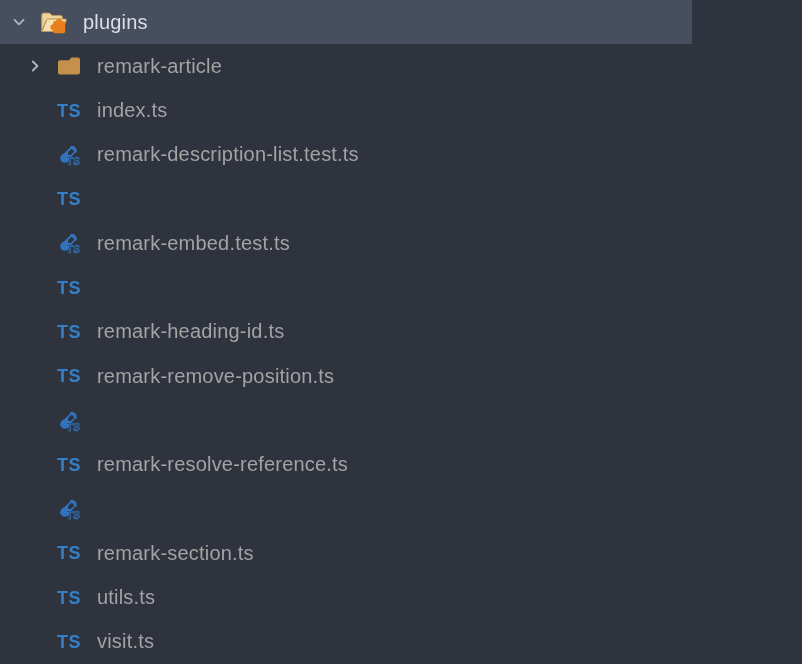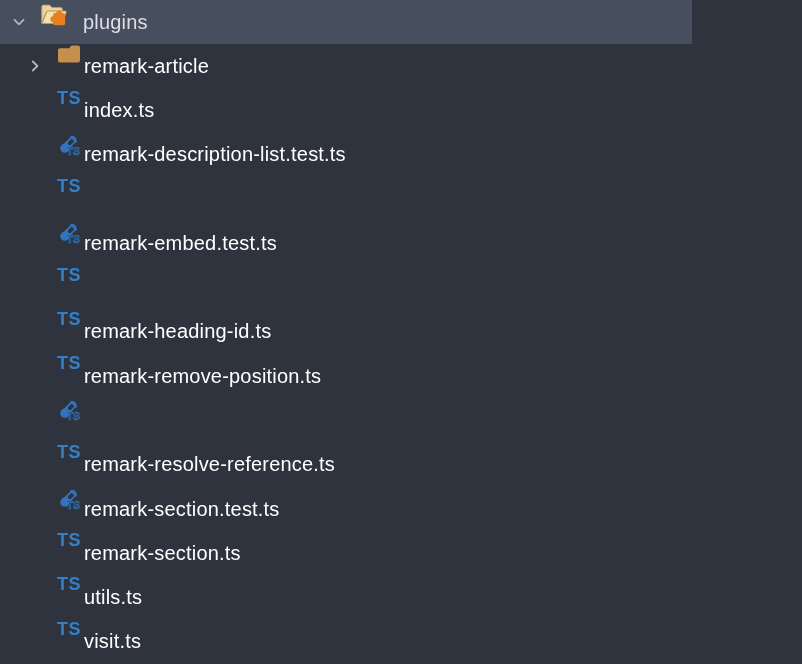--- a/index.html
+++ b/index.html
@@ -20,25 +20,26 @@
   .row.header{
     background:#474e5d;
     padding-left:10px;
   }
   .chev-slot{
     width:28px;min-width:28px;height:100%;
     display:flex;align-items:center;
   }
   .icon-slot{
     width:30px;min-width:30px;height:100%;
-    display:flex;justify-content:center;
+    display:flex;align-items:center;justify-content:center;
   }
   .label{
+    margin-left:13px;
     font-size:20px;
-    color:#ffffff;
+    color:#a3a3a3;
     letter-spacing:0.2px;
   }
   .header .label{
     margin-left:15px;
     color:#dbdfe8;
   }
   .ts-badge{
     font-weight:bold;
     font-size:18px;
     letter-spacing:0.5px;
@@ -216,21 +217,20 @@
     <span class="icon-slot">
 
       <svg width="24" height="24" viewBox="0 0 24 24">
         <circle cx="7.8" cy="15.2" r="4.6" fill="#3273bc"></circle>
         <line x1="7.6" y1="15.2" x2="15.8" y2="7" stroke="#3273bc" stroke-width="7.4" stroke-linecap="round"></line>
         <line x1="12.8" y1="10.2" x2="15.7" y2="7.3" stroke="#2e333e" stroke-width="3.8" stroke-linecap="round"></line>
         <line x1="14.2" y1="3.8" x2="19" y2="8.6" stroke="#3273bc" stroke-width="2" stroke-linecap="round"></line>
         <text x="9.6" y="21.8" font-size="10.5" font-weight="bold" font-family="Liberation Sans, sans-serif" fill="#1d4976" stroke="#4189d4" stroke-width="0.45">TS</text>
       </svg>
     </span>
-    <span class="label">remark-section.test.ts</span>
   </div>
     <div class="row">
     <span class="chev-slot">
       
       
     </span>
     <span class="icon-slot">
 
       <span class="ts-badge">TS</span>
 

